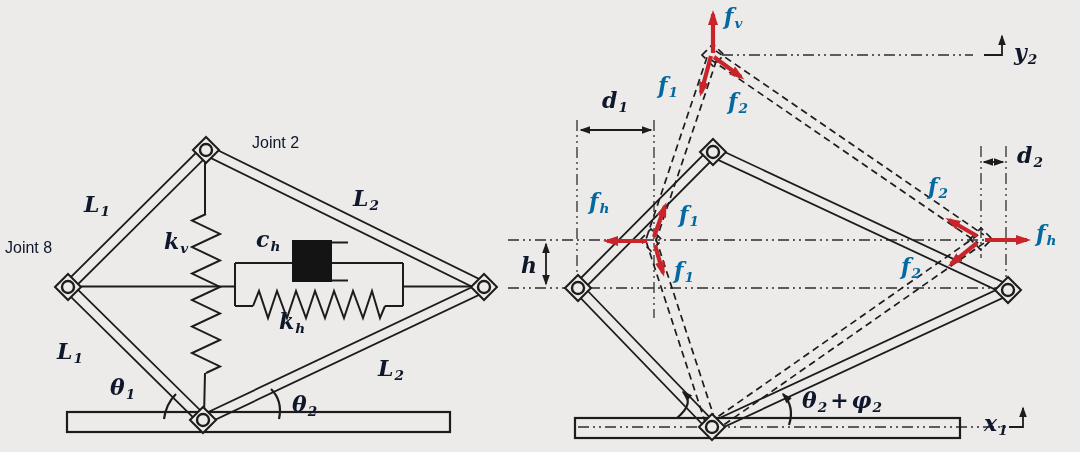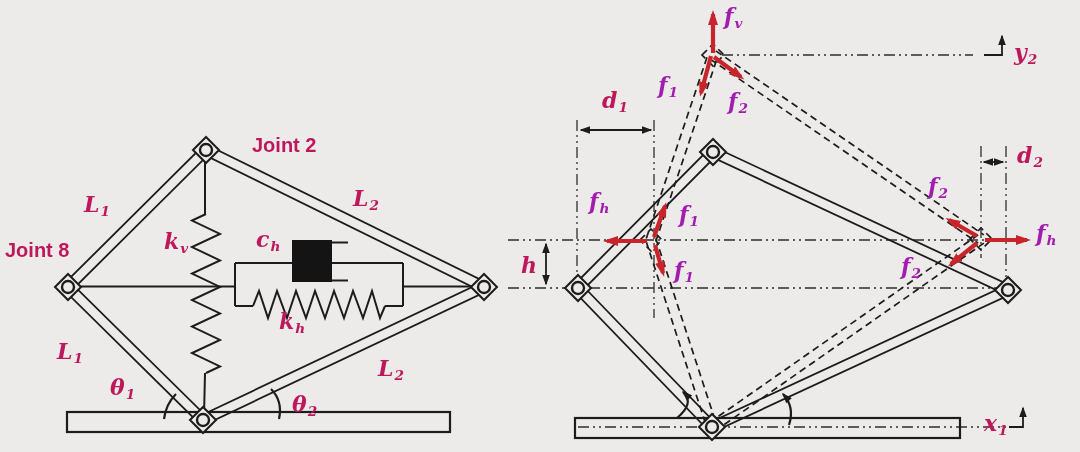--- a/index.html
+++ b/index.html
@@ -1,25 +1,25 @@
 <!DOCTYPE html>
 <html><head>
 <meta charset="utf-8">
 <style>
   html,body{margin:0;padding:0;background:#ecebe9;}
   .stage{position:relative;width:1080px;height:452px;background:#ecebe9;overflow:hidden;
          font-family:"DejaVu Serif","Liberation Serif",serif;}
   .stage svg{position:absolute;left:0;top:0;}
-  .lbl{position:absolute;line-height:1;white-space:nowrap;color:#be185d;
+  .lbl{position:absolute;line-height:1;white-space:nowrap;color:#0f172a;
        font-family:"DejaVu Serif","Liberation Serif",serif;
        font-style:italic;font-weight:bold;font-size:22px;}
   .lbl .sub{font-size:0.62em;vertical-align:-0.30em;margin-left:1px;}
   .lbl .op{font-style:normal;font-weight:bold;padding:0 3px;}
-  .lbl.red{color:#a21caf;}
-  .lbl.plain{font-style:normal;font-weight:bold;font-size:20px;
+  .lbl.red{color:#0369a1;}
+  .lbl.plain{font-style:normal;font-weight:normal;font-size:16px;
        font-family:"Liberation Sans","DejaVu Sans",sans-serif;}
   .massbox{position:absolute;left:163px;top:104px;width:82px;height:30px;
        border:2.4px solid #1c1c1c;display:flex;align-items:center;justify-content:center;
        font-style:italic;font-weight:bold;font-size:22px;color:#1c1c1c;}
 </style>
 </head>
 <body>
 
 <div class="stage">
 
@@ -163,17 +163,18 @@
   <div class="lbl red" style="left:679px;top:203px"><span>f</span><span class="sub">1</span></div>
   <div class="lbl red" style="left:674px;top:259px"><span>f</span><span class="sub">1</span></div>
   <div class="lbl red" style="left:928px;top:175px"><span>f</span><span class="sub">2</span></div>
   <div class="lbl red" style="left:901px;top:255px"><span>f</span><span class="sub">2</span></div>
   <div class="lbl red" style="left:1036px;top:222px"><span>f</span><span class="sub">h</span></div>
 
   <div class="lbl" style="left:602px;top:89px"><span>d</span><span class="sub">1</span></div>
   <div class="lbl" style="left:1017px;top:144px"><span>d</span><span class="sub">2</span></div>
   <div class="lbl" style="left:521px;top:254px"><span>h</span><span class="sub"></span></div>
 
+  <div class="lbl" style="left:802px;top:389px"><span>θ</span><span class="sub">2</span><span class="op">+</span><span>φ</span><span class="sub">2</span></div>
 
   <div class="lbl" style="left:1014px;top:41px"><span>y</span><span class="sub">2</span></div>
   <div class="lbl" style="left:984px;top:412px"><span>x</span><span class="sub">1</span></div>
 
 </div>
 
 </body></html>

